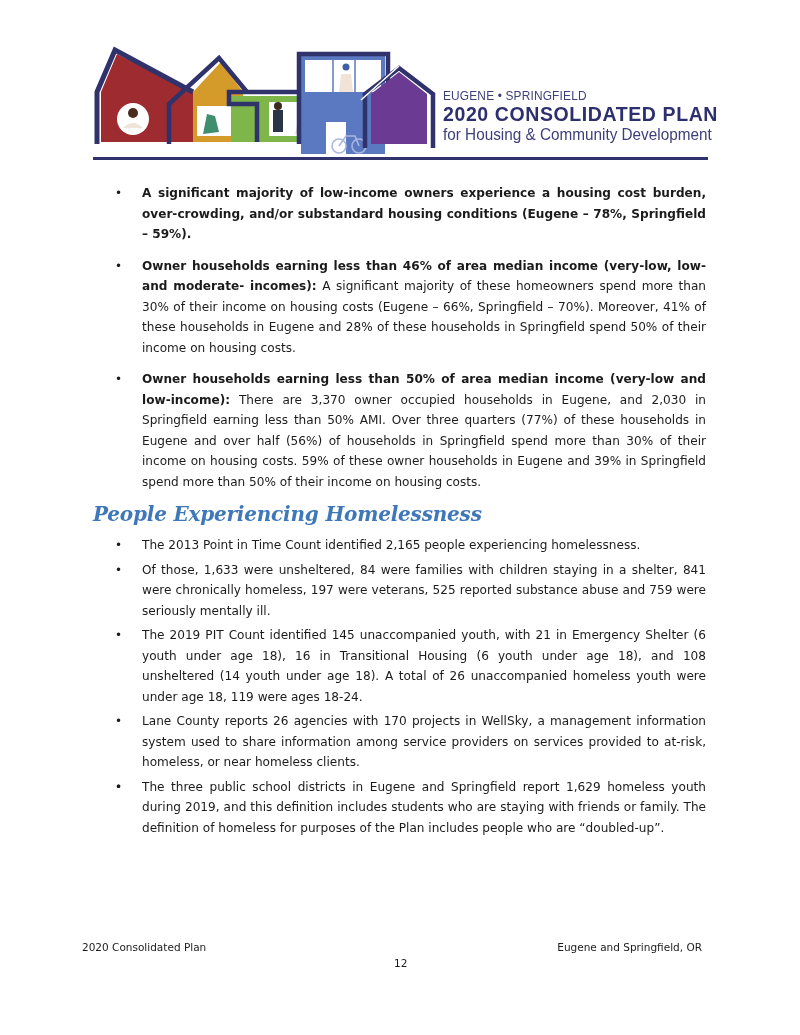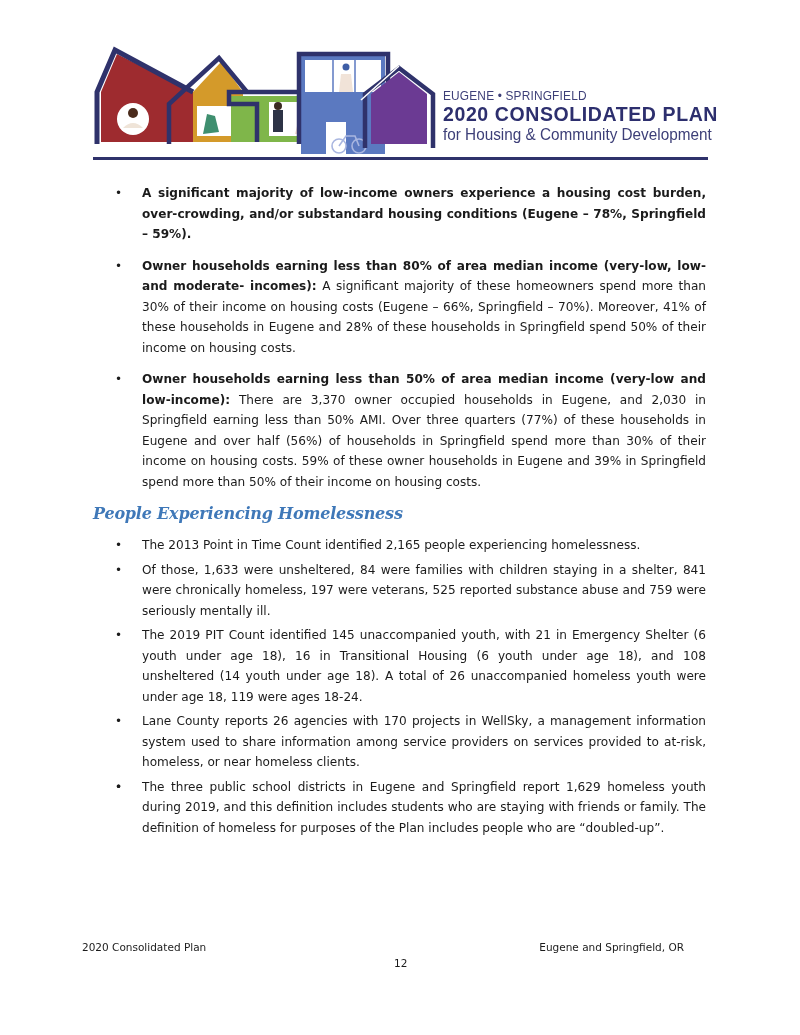--- a/index.html
+++ b/index.html
@@ -22,29 +22,29 @@
   p { margin: 0; text-align: justify; }
   .intro { }
   ul { list-style: none; margin: 0; padding: 0; }
   li { position: relative; padding-left: 49px; text-align: justify; }
   li .bullet { position: absolute; left: 22px; top: 0; font-size: 12px; }
   .gap-lg { margin-top: 11px; }
   .gap-sm { margin-top: 4px; }
   b { font-weight: bold; }
 
   .section-heading { margin-top: 12px; font-family: "DejaVu Serif", serif; font-style: italic; font-weight: bold;
-                     font-size: 16px; line-height: 20px; color: #3f78b8; letter-spacing: -0.2px; }
+                     font-size: 20px; line-height: 20px; color: #3f78b8; letter-spacing: -0.2px; }
   .section-intro { margin-top: 0px; }
 
   
   .footer { position: absolute; left: 82px; top: 941px; width: 620px; height: 16px; font-family: "DejaVu Sans", sans-serif;
             font-size: 10.5px; color: #1b1b1b; }
   .footer .f-left { position: absolute; left: 0; top: 0; }
   .footer .f-center { position: absolute; left: 312px; top: 16px; }
-  .footer .f-right { position: absolute; right: 18px; top: 0; text-align: right; }
+  .footer .f-right { position: absolute; right: 0; top: 0; text-align: right; }
 </style>
 </head>
 <body>
 
 <div class="page">
 
   <div class="header">
     <svg class="logo-art" viewBox="0 0 345 112" xmlns="http://www.w3.org/2000/svg">
 
       <g>
@@ -102,21 +102,21 @@
 
   <div class="content">
 
     <ul>
       <li class="gap-lg">
         <span class="bullet">•</span>
         <b>A significant majority of low-income owners experience a housing cost burden, over-crowding, and/or substandard housing conditions (Eugene – 78%, Springfield – 59%).</b><span></span>
       </li>
       <li class="gap-lg">
         <span class="bullet">•</span>
-        <b>Owner households earning less than 80% of area median income (very-low, low- and moderate- incomes):</b><span> A significant majority of these homeowners spend more than 30% of their income on housing costs (Eugene – 66%, Springfield – 70%).  Moreover, 41% of these households in Eugene and 28% of these households in Springfield spend 50% of their income on housing costs.</span>
+        <b>Owner households earning less than 46% of area median income (very-low, low- and moderate- incomes):</b><span> A significant majority of these homeowners spend more than 30% of their income on housing costs (Eugene – 66%, Springfield – 70%).  Moreover, 41% of these households in Eugene and 28% of these households in Springfield spend 50% of their income on housing costs.</span>
       </li>
       <li class="gap-lg">
         <span class="bullet">•</span>
         <b>Owner households earning less than 50% of area median income (very-low and low-income):</b><span>  There are 3,370 owner occupied households in Eugene, and 2,030 in Springfield earning less than 50% AMI. Over three quarters (77%) of these households in Eugene and over half (56%) of  households in Springfield spend more than 30% of their income on housing costs.  59% of these owner households in Eugene and 39% in Springfield spend more than 50% of their income on housing costs.</span>
       </li>
     </ul>
 
     <div class="section-heading">People Experiencing Homelessness</div>
 
     <ul>

